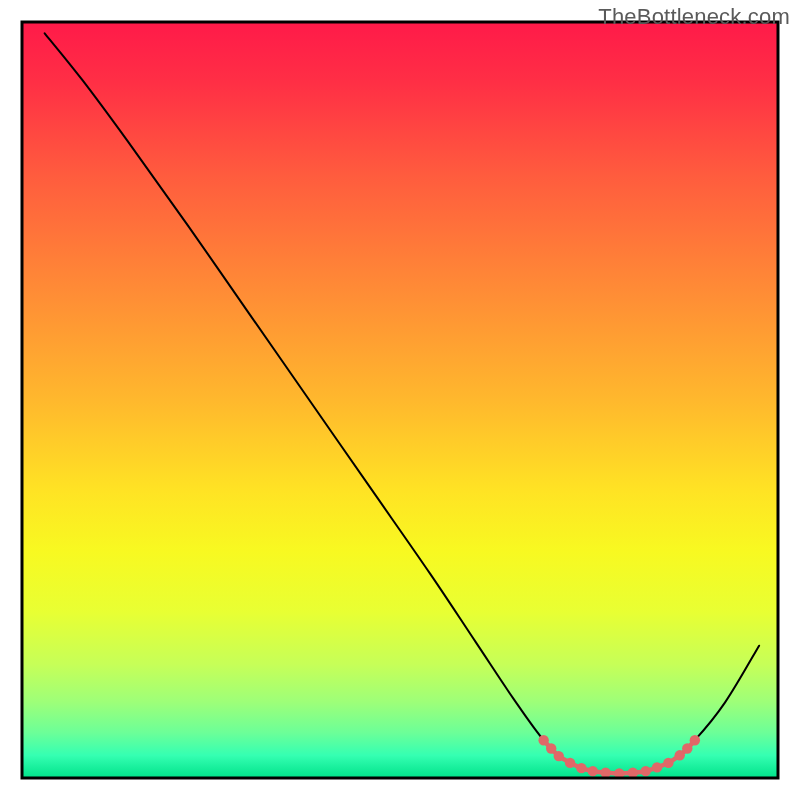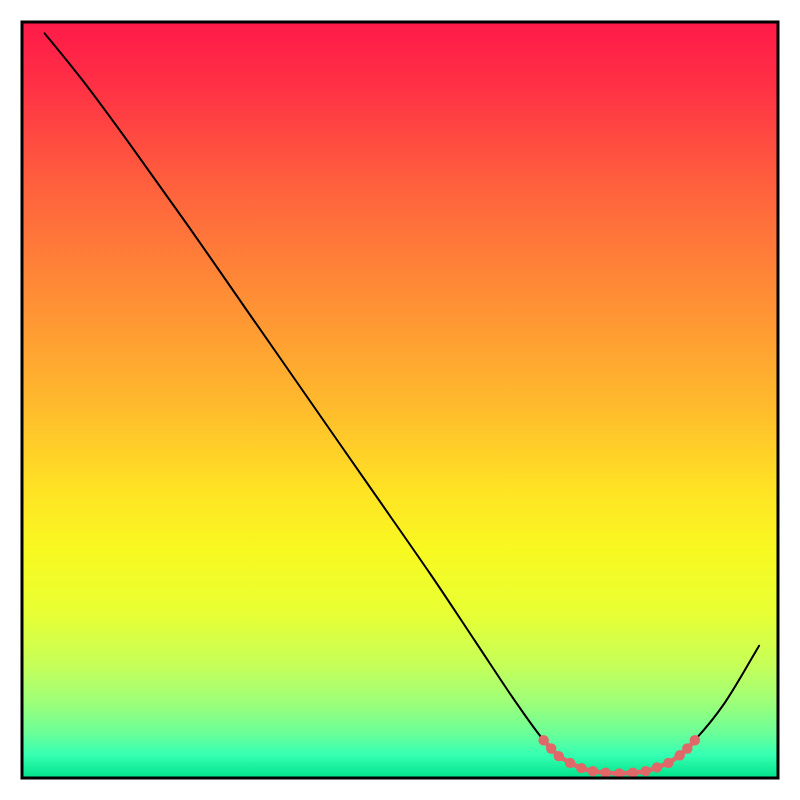--- a/index.html
+++ b/index.html
@@ -27,20 +27,21 @@
     letter-spacing: 0.2px;
   }
   svg {
     display: block;
   }
 </style>
 </head>
 <body>
 
 <div class="chart-container">
+  <div class="watermark">TheBottleneck.com</div>
   <svg id="chart-svg" width="800" height="800" viewBox="0 0 800 800">
     <defs>
       <linearGradient id="bg-grad" x1="0" y1="0" x2="0" y2="1">
           <stop offset="0%" stop-color="#ff1a49"></stop>
           <stop offset="8%" stop-color="#ff2f45"></stop>
           <stop offset="20%" stop-color="#ff5b3e"></stop>
           <stop offset="35%" stop-color="#ff8a36"></stop>
           <stop offset="50%" stop-color="#ffb82d"></stop>
           <stop offset="62%" stop-color="#ffe324"></stop>
           <stop offset="70%" stop-color="#f8f921"></stop>

